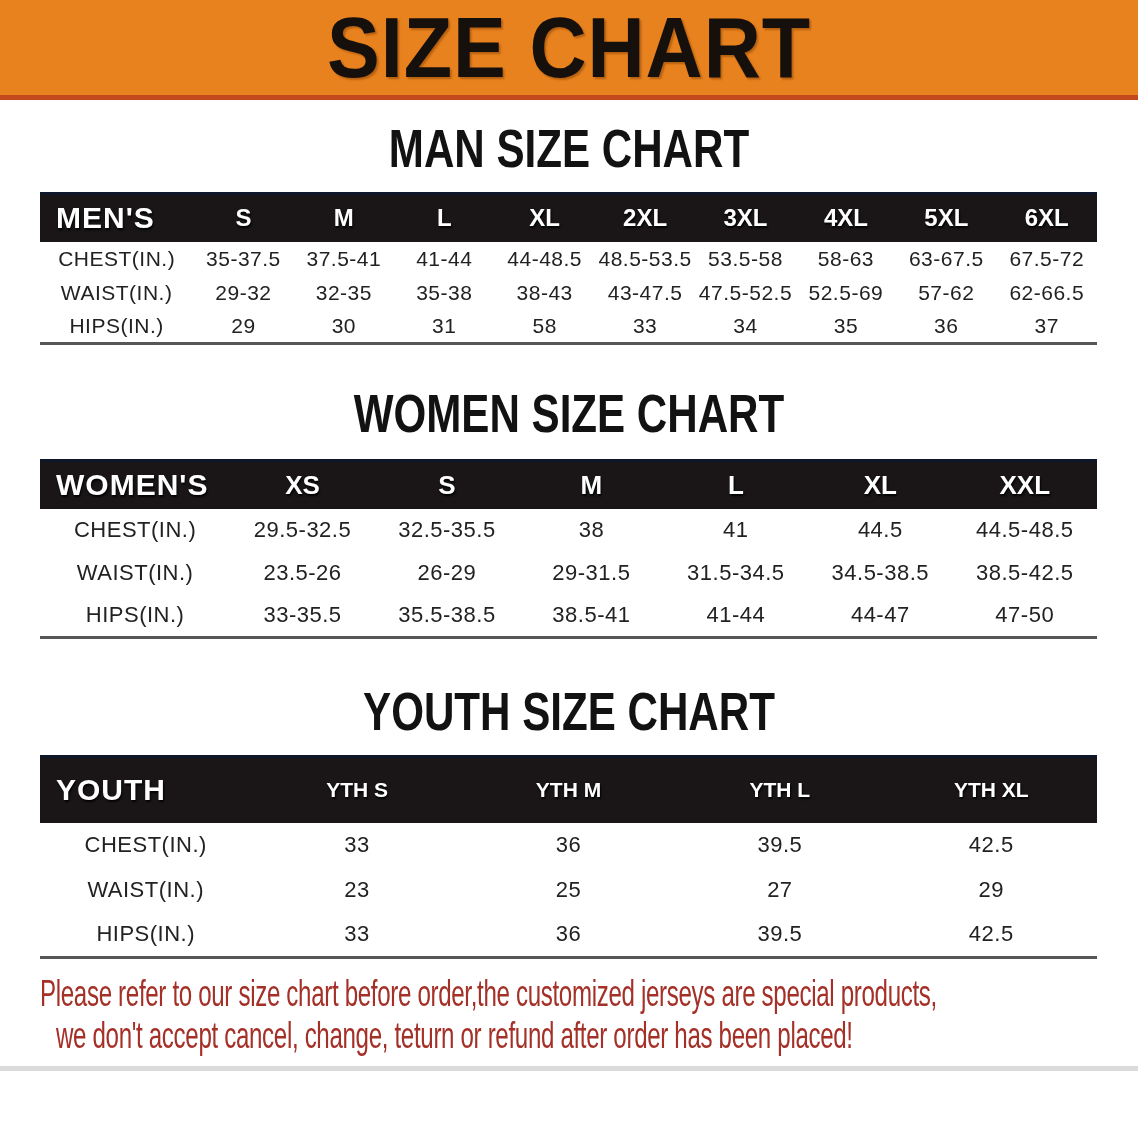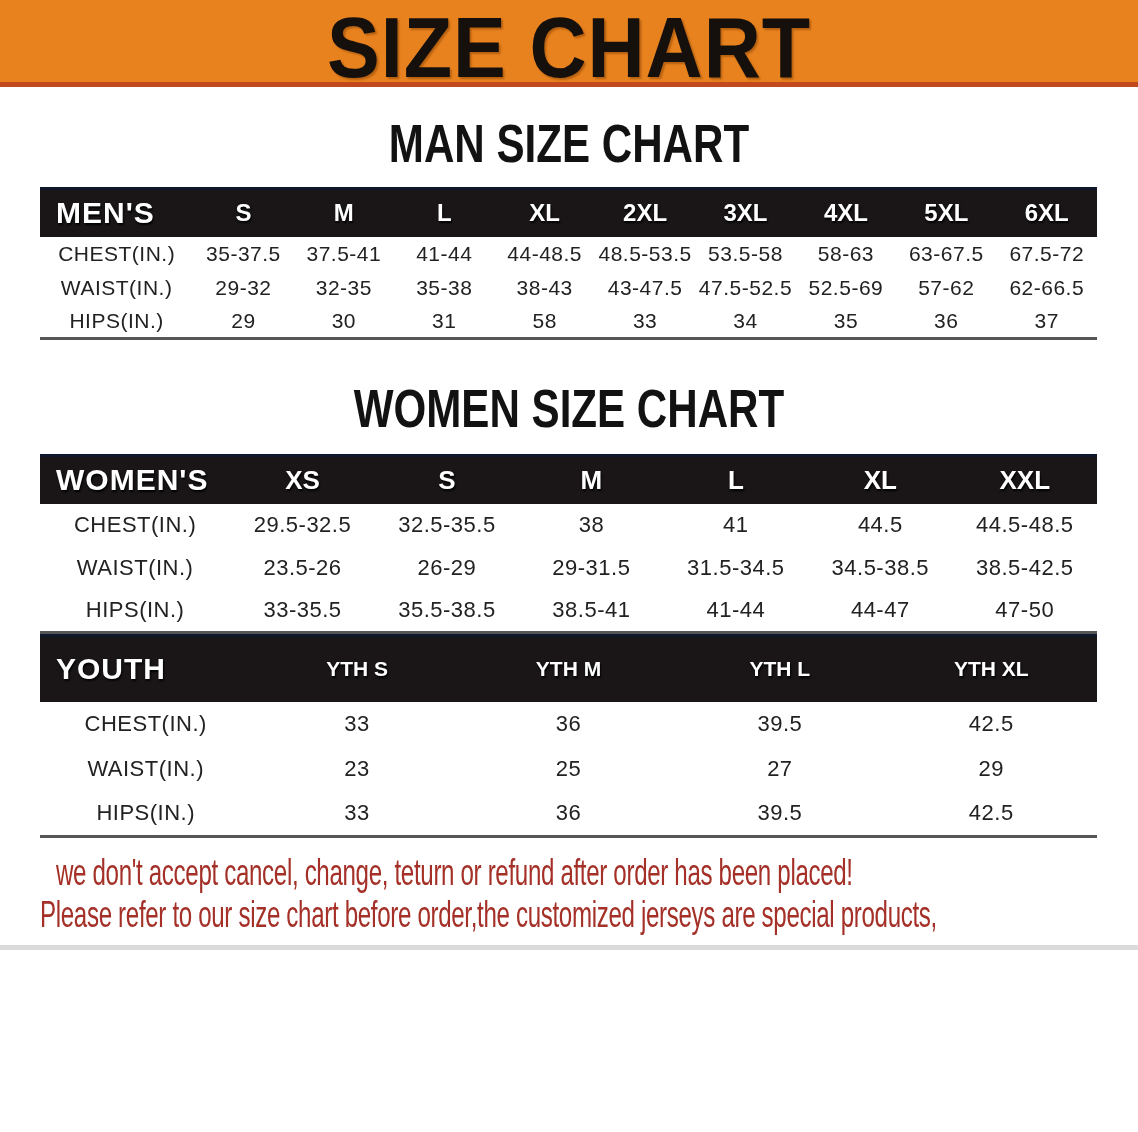--- a/index.html
+++ b/index.html
@@ -6,21 +6,21 @@
   html, body { margin: 0; padding: 0; }
   body {
     width: 1138px; height: 1132px;
     background: #ffffff;
     font-family: "Liberation Sans", sans-serif;
     overflow: hidden;
   }
 
   
   .banner {
-    height: 87px;
+    height: 100px;
     background: #E8821E;
     border-bottom: 5px solid #C2491D;
     text-align: center;
     overflow: hidden;
   }
   .banner-title {
     display: inline-block;
     font-weight: 800;
     font-size: 86px;
     line-height: 94px;
@@ -38,29 +38,29 @@
     display: inline-block;
     font-size: 54px;
     line-height: 56px;
     font-weight: 800;
     color: #121212;
     letter-spacing: 0px;
     transform: scaleX(0.78);
     transform-origin: center;
     white-space: nowrap;
   }
-  .sec-men  .section-heading { padding-top: 20px; margin-top: 8px; }
+  .sec-men  .section-heading { padding-top: 20px; }
   .sec-women .section-heading { padding-top: 40px; }
   .sec-youth .section-heading { padding-top: 44px; }
 
   
   .size-table { width: 1057px; margin-left: 40px; }
   .sec-men  .size-table { margin-top: 16px; }
   .sec-women .size-table { margin-top: 18px; }
-  .sec-youth .size-table { }
+  .sec-youth .size-table { margin-top: 16px; }
 
   table.grid {
     border-collapse: collapse;
     width: 100%;
     table-layout: fixed;
     border-top: 3px solid #0f172a;
     border-bottom: 3px solid #565656;
   }
   table.grid thead th {
     background: #1A1617;
@@ -254,20 +254,23 @@
               <td>41-44</td>
               <td>44-47</td>
               <td>47-50</td>
             </tr>
           </tbody>
         </table>
       </div>
   </section>
 
   <section class="sec-youth">
+    <h2 class="section-heading">
+      <span class="condensed-heading">YOUTH SIZE CHART</span>
+    </h2>
     <div class="size-table">
         <table class="grid">
           <colgroup>
             <col style="width: 20%;">
             <col>
             <col>
             <col>
             <col>
           </colgroup>
           <thead>
@@ -300,23 +303,23 @@
               <td>36</td>
               <td>39.5</td>
               <td>42.5</td>
             </tr>
           </tbody>
         </table>
       </div>
   </section>
 
   <footer class="disclaimer" style="color: rgb(164, 48, 40);">
+    <div class="disclaimer-line l1">
+      <span>Please refer to our size chart before order,the customized jerseys are special products,</span>
+    </div>
     <div class="disclaimer-line l2">
       <span>we don't accept cancel, change, teturn or refund after order has been placed!</span>
     </div>
-    <div class="disclaimer-line l1">
-      <span>Please refer to our size chart before order,the customized jerseys are special products,</span>
-    </div>
   </footer>
 
   <div class="bottom-rule"></div>
 
 </div>
 
 </body></html>

